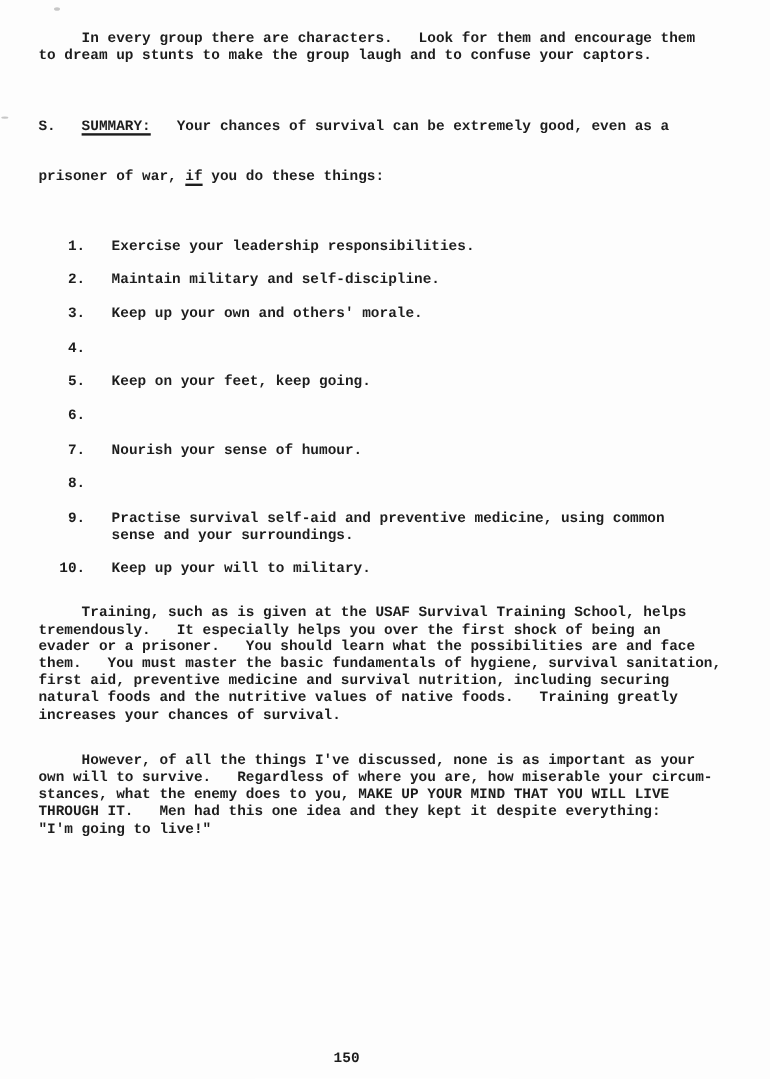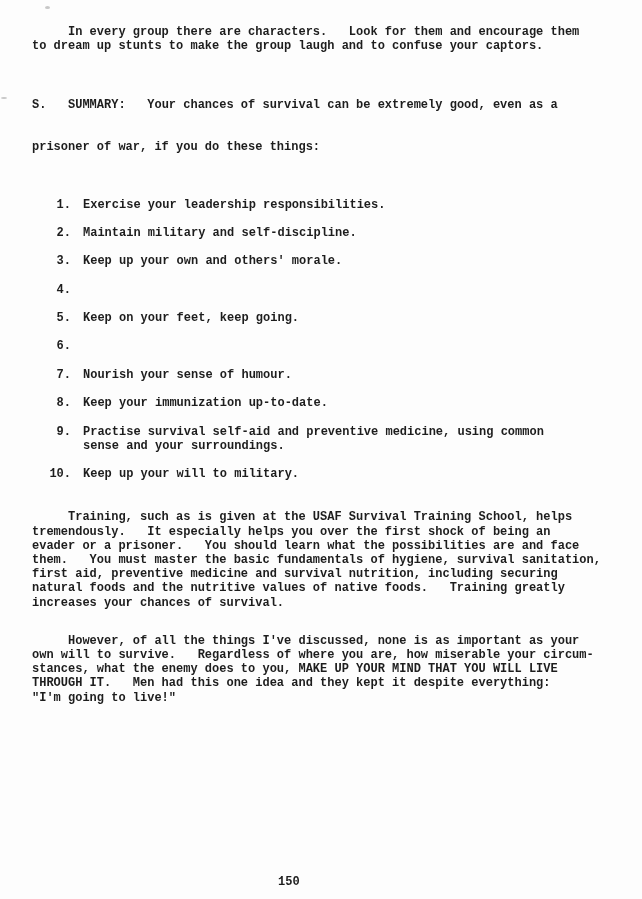--- a/index.html
+++ b/index.html
@@ -24,41 +24,42 @@
   .lines {
     white-space: pre;
     margin: 0;
   }
   .intro { margin: 0; }
   .summary {
     margin-top: 16px;
     white-space: pre;
   }
   .u {
+    text-decoration: underline;
     text-underline-offset: 2.5px;
     text-decoration-thickness: 1.5px;
   }
   .list {
     margin-top: 14.5px;
   }
   .li {
     display: flex;
     align-items: flex-start;
     margin-bottom: 14.2px;
   }
   .num {
     flex: none;
     width: 39px;
     text-align: right;
   }
   .txt {
-    margin-left: 12px;
+    margin-left: 22px;
     white-space: pre;
   }
-  .para-training { margin-top: 29px; }
+  .para-training { margin-top: 22px; }
   .para-will { margin-top: 24px; }
   .page-number {
     position: absolute;
     left: 278px;
     top: 875px;
   }
   .speck {
     position: absolute;
     background: #9a9a9a;
     border-radius: 50%;
@@ -107,21 +108,20 @@
       </div>
       <div class="li">
         <span class="num">6.</span>
       </div>
       <div class="li">
         <span class="num">7.</span>
         <span class="txt">Nourish your sense of humour.</span>
       </div>
       <div class="li">
         <span class="num">8.</span>
-        <span class="txt">Keep your immunization up-to-date.</span>
       </div>
       <div class="li">
         <span class="num">9.</span>
         <span class="txt">Practise survival self-aid and preventive medicine, using common
 sense and your surroundings.</span>
       </div>
       <div class="li">
         <span class="num">10.</span>
         <span class="txt">Keep up your will to military.</span>
       </div>

